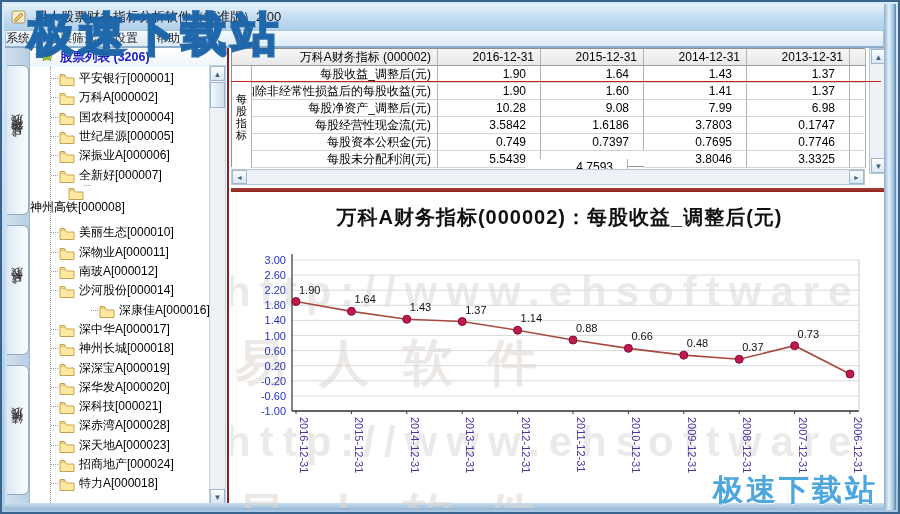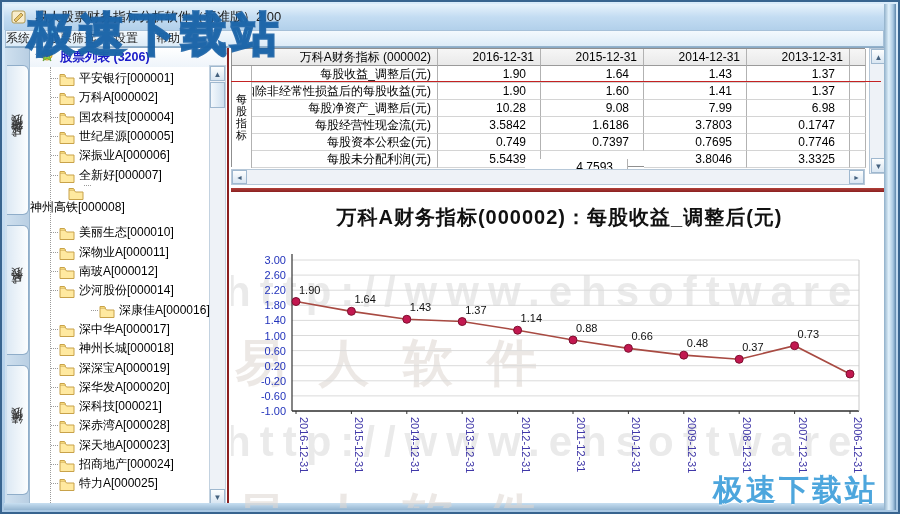--- a/index.html
+++ b/index.html
@@ -298,21 +298,21 @@
                 <path d="M1 3 v-1.5 h4.5 l1 1.5" fill="#f5d87a" stroke="#c8a24a"></path>
               </svg></div>
             <span class="tlabel">招商地产[000024]</span>
           </div>
           <div class="titem" style="top: 407.3px;">
             <div class="stub"></div>
             <div class="folder"><svg width="16" height="13" viewBox="0 0 16 13">
                 <path d="M1 3 h5 l1.5 2 H15 v7.5 H1 Z" fill="#ffe9a0" stroke="#c8a24a"></path>
                 <path d="M1 3 v-1.5 h4.5 l1 1.5" fill="#f5d87a" stroke="#c8a24a"></path>
               </svg></div>
-            <span class="tlabel">特力A[000025]</span>
+            <span class="tlabel">特力A[000018]</span>
           </div>
         </div>
       <div class="sb-scroll">
         <div class="sb-btn" style="top:0;">▲</div>
         <div class="sb-thumb"></div>
         <div class="sb-btn" style="bottom:0;">▼</div>
       </div>
     </div>
 
     <div class="main">

